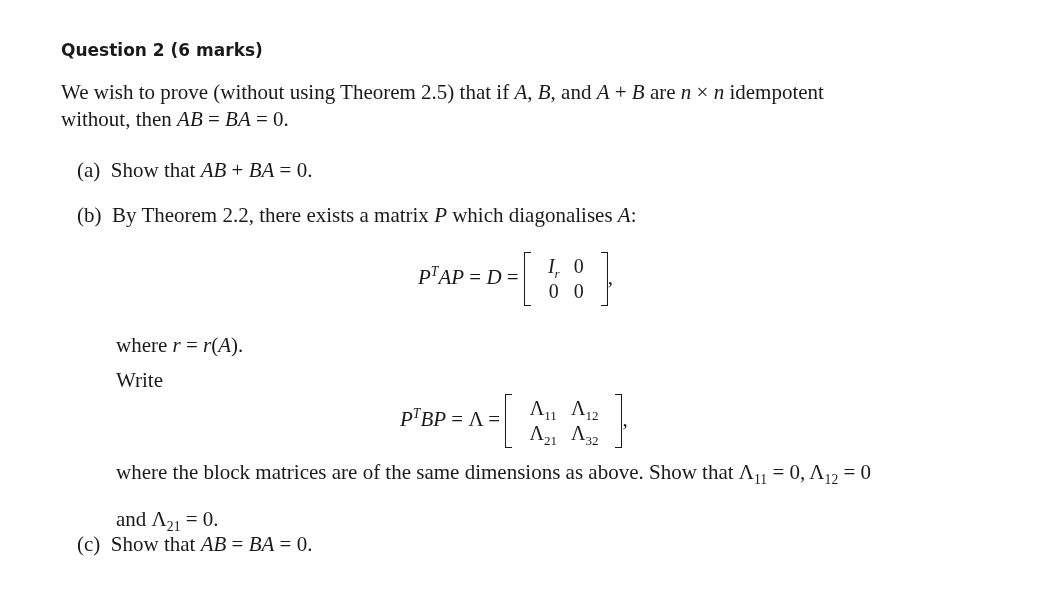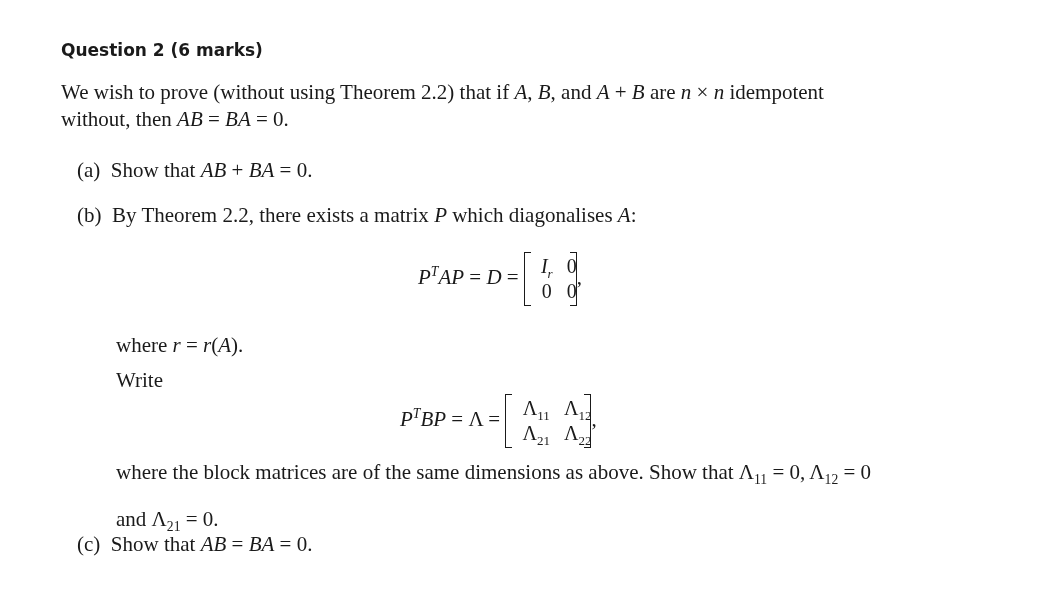--- a/index.html
+++ b/index.html
@@ -7,29 +7,29 @@
          font-family:"Liberation Serif","DejaVu Serif",serif; color:#1a1a1a; }
   .abs { position:absolute; white-space:nowrap; }
   .heading { font-family:"DejaVu Sans","Liberation Sans",sans-serif; font-weight:bold; font-size:17px; left:61px; top:40px; }
   .p { font-size:21px; }
   i { font-style:italic; }
   sub, sup { font-size:65%; line-height:0; }
   .mat { display:inline-block; position:relative; vertical-align:middle; }
   .bl, .br { position:absolute; top:0; bottom:0; width:6px; border:1.5px solid #1a1a1a; }
   .bl { left:0; border-right:none; }
   .br { right:0; border-left:none; }
-  .grid { display:grid; padding:2px 0; column-gap:14px; row-gap:0px; text-align:center; line-height:25px; font-size:20px;margin-left:17px; }
+  .grid { display:grid; padding:2px 24px; column-gap:14px; row-gap:0px; text-align:center; line-height:25px; font-size:20px; }
 </style>
 </head>
 <body>
 
 <div class="abs heading">Question 2 (6 marks)</div>
 
 <div class="abs p" style="left:61px;top:80px;">
-  <span>We wish to prove (without using Theorem 2.2) that if </span><i>A</i>, <i>B</i>, and <i>A</i> + <i>B</i><span> are </span><i>n</i> × <i>n</i><span> idempotent</span>
+  <span>We wish to prove (without using Theorem 2.5) that if </span><i>A</i>, <i>B</i>, and <i>A</i> + <i>B</i><span> are </span><i>n</i> × <i>n</i><span> idempotent</span>
 </div>
 <div class="abs p" style="left:61px;top:107px;">
   <span>without, then </span><i>AB</i> = <i>BA</i> = 0.
 </div>
 
 <div class="abs p" style="left:77px;top:158px;">
   <span>(a)</span>&nbsp;
   <span>Show that </span><i>AB</i> + <i>BA</i> = 0.
 </div>
 
@@ -57,21 +57,21 @@
 <div class="abs p" style="left:116px;top:368px;font-family:Liberation Serif, serif;">Write</div>
 
 <div class="abs p" style="left:400px;top:394px;">
   <i>P</i><sup><i>T</i></sup><i>BP</i> = Λ =
   <span class="mat">
     <span class="bl"></span><span class="br"></span>
     <span class="grid" style="grid-template-columns:auto auto;">
       <span>Λ<sub>11</sub></span>
         <span>Λ<sub>12</sub></span>
       <span>Λ<sub>21</sub></span>
-        <span>Λ<sub>22</sub></span>
+        <span>Λ<sub>32</sub></span>
     </span>
   </span>,
 </div>
 
 <div class="abs p" style="left:116px;top:460px;">
   <span>where the block matrices are of the same dimensions as above. Show that </span>Λ<sub>11</sub> = 0, Λ<sub>12</sub> = 0
 </div>
 <div class="abs p" style="left:116px;top:487px;margin-top:20px;">
   <span>and </span>Λ<sub>21</sub> = 0.
 </div>

